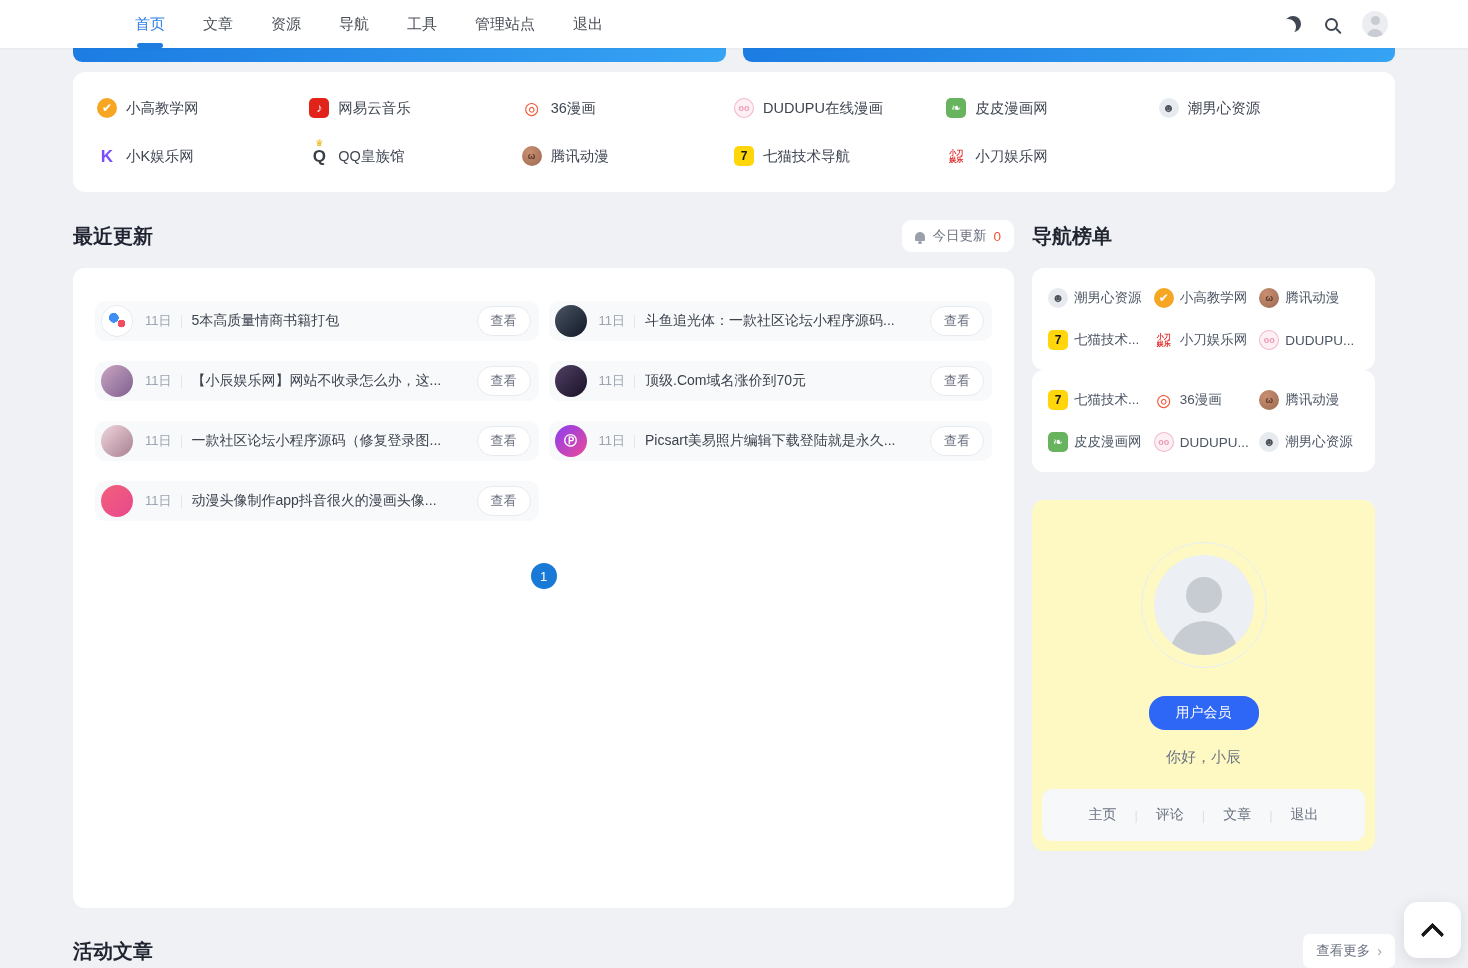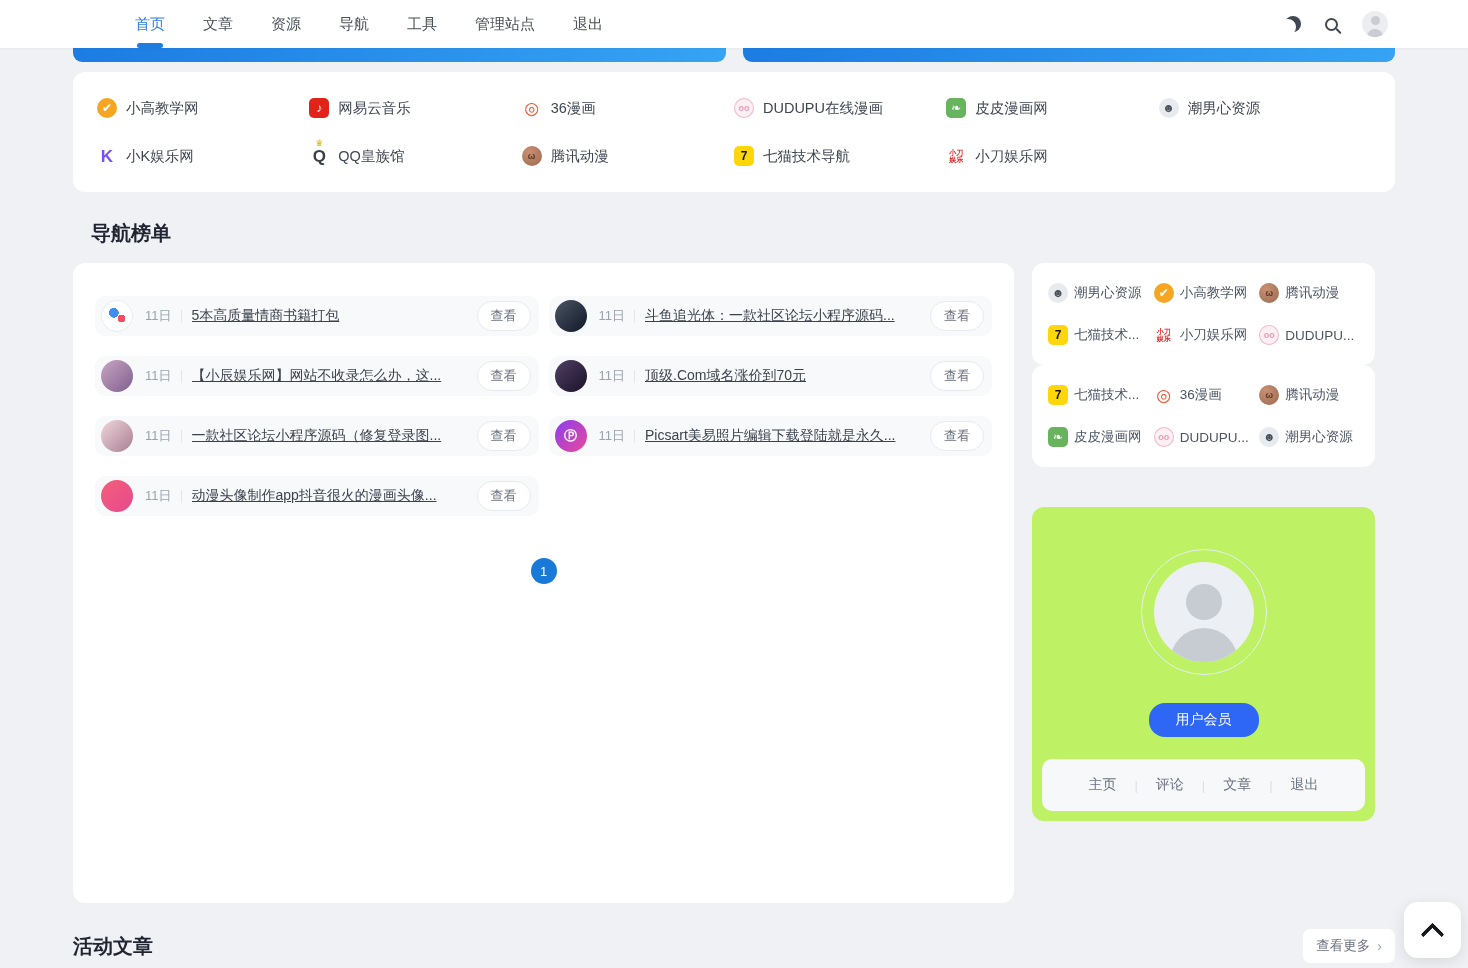--- a/index.html
+++ b/index.html
@@ -54,32 +54,32 @@
   .main { display:flex; gap:18px; margin:16px 73px 0; align-items:flex-start; }
   .col-left { width:941px; }
   .col-right { width:343px; }
 
   .recent-card { background:#fff; border-radius:12px; padding:33px 22px; height:640px; position:relative; }
   .recent-list { display:grid; grid-template-columns:1fr 1fr; column-gap:10px; row-gap:20px; align-content:start; }
   .recent-item { display:flex; align-items:center; background:#f8f9fb; border-radius:10px; padding:4px 8px 4px 6px; height:40px; cursor:pointer; }
   .av { width:32px; height:32px; border-radius:50%; flex:0 0 auto; display:inline-flex; align-items:center; justify-content:center; font-size:13px; font-weight:bold; }
   .date { font-size:13px; color:#9aa3af; margin:0 9px 0 12px; white-space:nowrap; }
   .vdiv { width:1px; height:13px; background:#e3e6ea; margin-right:10px; }
-  .title { flex:1; font-size:14px; color:#3c434d; white-space:nowrap; overflow:hidden; text-overflow:ellipsis;text-decoration:underline; }
+  .title { flex:1; font-size:14px; color:#3c434d; white-space:nowrap; overflow:hidden; text-overflow:ellipsis; }
   .view-btn { margin-left:10px; background:#fff; border:1px solid #e7eaee; border-radius:15px; padding:5px 13px; font-size:13px; color:#6b7280; cursor:pointer; font-family:inherit; }
   .pagination { display:flex; justify-content:center; margin-top:42px; }
   .page-dot { width:26px; height:26px; border-radius:50%; background:#1879d6; color:#fff; font-size:13px; display:flex; align-items:center; justify-content:center; cursor:pointer; }
 
   .side-card { background:#fff; border-radius:12px; padding:20px 16px; display:grid; grid-template-columns:1fr 1fr 1fr; row-gap:22px; column-gap:6px; }
   .sl-item { display:flex; align-items:center; gap:6px; cursor:pointer; text-decoration:none; overflow:hidden; }
   .sl-label { font-size:13.5px; color:#4b5563; white-space:nowrap; overflow:hidden; text-overflow:ellipsis; }
   .side-head { font-size:19px; font-weight:bold; color:#1f2430; margin:26px 0 16px; }
 
   
-  .user-card { background:#bef264; border-radius:12px; margin-top:40px; padding:28px 10px 10px; text-align:center; }
+  .user-card { background:#fef9c3; border-radius:12px; margin-top:28px; padding:28px 10px 10px; text-align:center; }
   .big-avatar { width:126px; height:126px; border-radius:50%; border:1px solid #e9eef4; margin:14px auto 0; display:flex; align-items:center; justify-content:center; }
   .person { width:100px; height:100px; border-radius:50%; background:#eceff3; position:relative; overflow:hidden; }
   .person::before { content:''; position:absolute; width:36px; height:36px; border-radius:50%; background:#c7ccd3; left:32px; top:22px; }
   .person::after { content:''; position:absolute; width:68px; height:42px; border-radius:34px 34px 0 0; background:#c7ccd3; left:16px; bottom:-8px; }
   .member-btn { display:inline-block; margin-top:28px; background:#2e66f6; color:#fff; border:none; border-radius:16px; padding:8px 27px; font-size:14px; cursor:pointer; font-family:inherit; }
   .greeting { margin-top:18px; font-size:15px; color:#6b7280; }
   .user-footer { margin-top:22px; background:#f7f8fa; border-radius:10px; padding:17px 0; display:flex; align-items:center; justify-content:center; }
   .uf-link { font-size:14px; color:#6b7280; cursor:pointer; padding:0 18px; text-decoration:none; }
   .uf-sep { color:#dde0e5; font-size:13px; }
 
@@ -161,20 +161,28 @@
     <a class="ql-item">
       <span class="sicon textlogo" style="color: rgb(224, 32, 32);">
         <span>小刀</span>
         <span>娱乐</span>
       </span>
       <span class="ql-label">小刀娱乐网</span>
     </a>
   </div>
 
 <div class="section-row">
+  <div class="sec-left">
+    <span class="sec-title">最近更新</span>
+    <div class="update-badge">
+      <span class="bell"></span>
+      <span>今日更新</span>
+      <span class="badge-count">0</span>
+    </div>
+  </div>
   <div class="sec-right">
     <span class="sec-title">导航榜单</span>
   </div>
 </div>
 
 <div class="main">
 
   <div class="col-left">
     <div class="recent-card">
       <div class="recent-list">
@@ -290,20 +298,21 @@
           <span class="sicon circle" style="background: rgb(231, 234, 238); color: rgb(74, 80, 88);">☻</span>
           <span class="sl-label">潮男心资源</span>
         </a>
       </div>
 
     <div class="user-card">
       <div class="big-avatar">
         <div class="person"></div>
       </div>
       <button class="member-btn">用户会员</button>
+      <div class="greeting">你好，小辰</div>
       <div class="user-footer">
           <a class="uf-link">主页</a>
           <span class="uf-sep">|</span>
           <a class="uf-link">评论</a>
           <span class="uf-sep">|</span>
           <a class="uf-link">文章</a>
           <span class="uf-sep">|</span>
           <a class="uf-link">退出</a>
         </div>
     </div>

